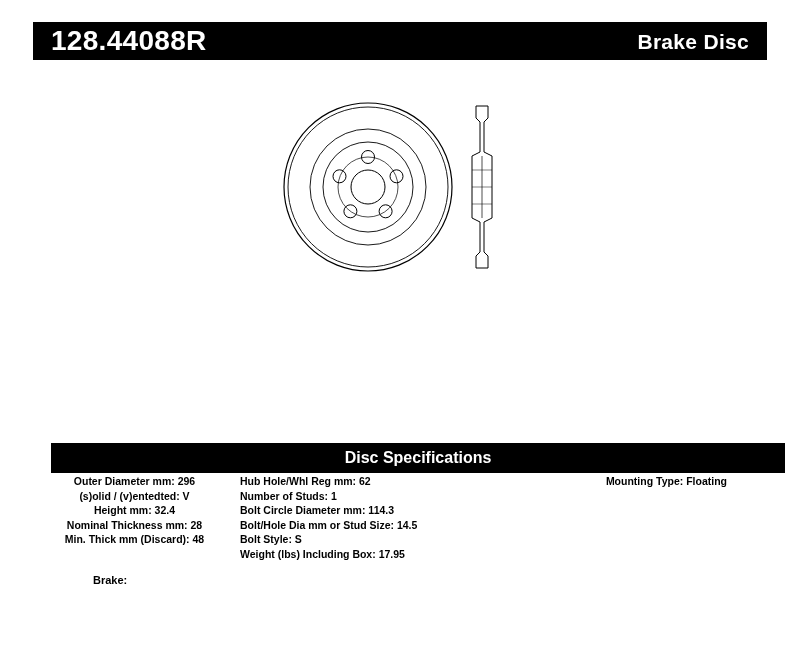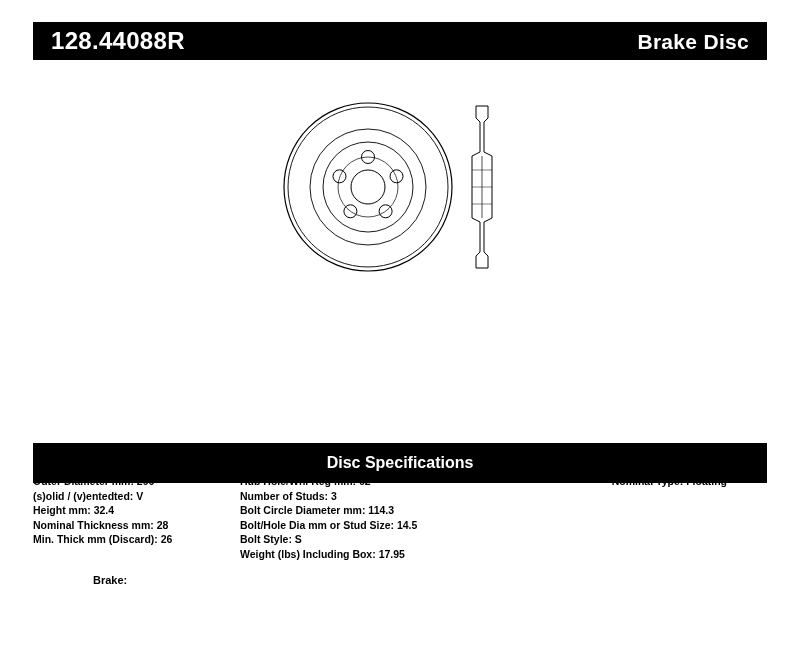--- a/index.html
+++ b/index.html
@@ -25,21 +25,21 @@
     height: 38px;
     background: #000000;
     display: flex;
     align-items: center;
     justify-content: space-between;
     box-sizing: border-box;
     padding: 0 18px;
   }
   .header-part {
     color: #ffffff;
-    font-size: 24px;
+    font-size: 28px;
     font-weight: bold;
     letter-spacing: 0.3px;
     line-height: 1;
   }
   .header-title {
     color: #ffffff;
     font-size: 21px;
     font-weight: bold;
     letter-spacing: 0.3px;
     line-height: 1;
@@ -54,24 +54,24 @@
     width: 260px;
     height: 190px;
   }
   .drawing svg {
     display: block;
   }
 
   
   .spec-bar {
     position: absolute;
-    left: 33px;
+    left: 51px;
     top: 443px;
     width: 734px;
-    height: 40px;
+    height: 30px;
     background: #000000;
     display: flex;
     align-items: center;
     justify-content: center;
     box-sizing: border-box;
   }
   .spec-bar-title {
     color: #ffffff;
     font-size: 16px;
     font-weight: bold;
@@ -84,21 +84,21 @@
     top: 474px;
     width: 734px;
     display: flex;
     align-items: flex-start;
   }
   .spec-col {
     box-sizing: border-box;
   }
   .col-left {
     width: 207px;
-    text-align: left;
+    text-align: center;
     padding-right: 4px;
   }
   .col-mid {
     width: 310px;
     text-align: left;
     padding-right: 10px;
   }
   .col-right {
     width: 217px;
     text-align: right;
@@ -169,31 +169,31 @@
 <div class="spec-bar">
   <span class="spec-bar-title">Disc Specifications</span>
 </div>
 
 <div class="spec-columns">
   <div class="spec-col col-left">
     <div class="spec-line">Outer Diameter mm: 296</div>
     <div class="spec-line">(s)olid / (v)entedted: V</div>
     <div class="spec-line">Height mm: 32.4</div>
     <div class="spec-line">Nominal Thickness mm: 28</div>
-    <div class="spec-line">Min. Thick mm (Discard): 26</div>
+    <div class="spec-line">Min. Thick mm (Discard): 48</div>
   </div>
   <div class="spec-col col-mid">
     <div class="spec-line">Hub Hole/Whl Reg mm: 62</div>
-    <div class="spec-line">Number of Studs: 3</div>
+    <div class="spec-line">Number of Studs: 1</div>
     <div class="spec-line">Bolt Circle Diameter mm: 114.3</div>
     <div class="spec-line">Bolt/Hole Dia mm or Stud Size: 14.5</div>
     <div class="spec-line">Bolt Style: S</div>
     <div class="spec-line">Weight (lbs) Including Box: 17.95</div>
   </div>
   <div class="spec-col col-right">
-    <div class="spec-line">Nominal Type: Floating</div>
+    <div class="spec-line">Mounting Type: Floating</div>
   </div>
 </div>
 
 <div class="note-row">
   <span class="note-label">Brake:</span>
   <span class="note-value"></span>
 </div>
 
 </body></html>

